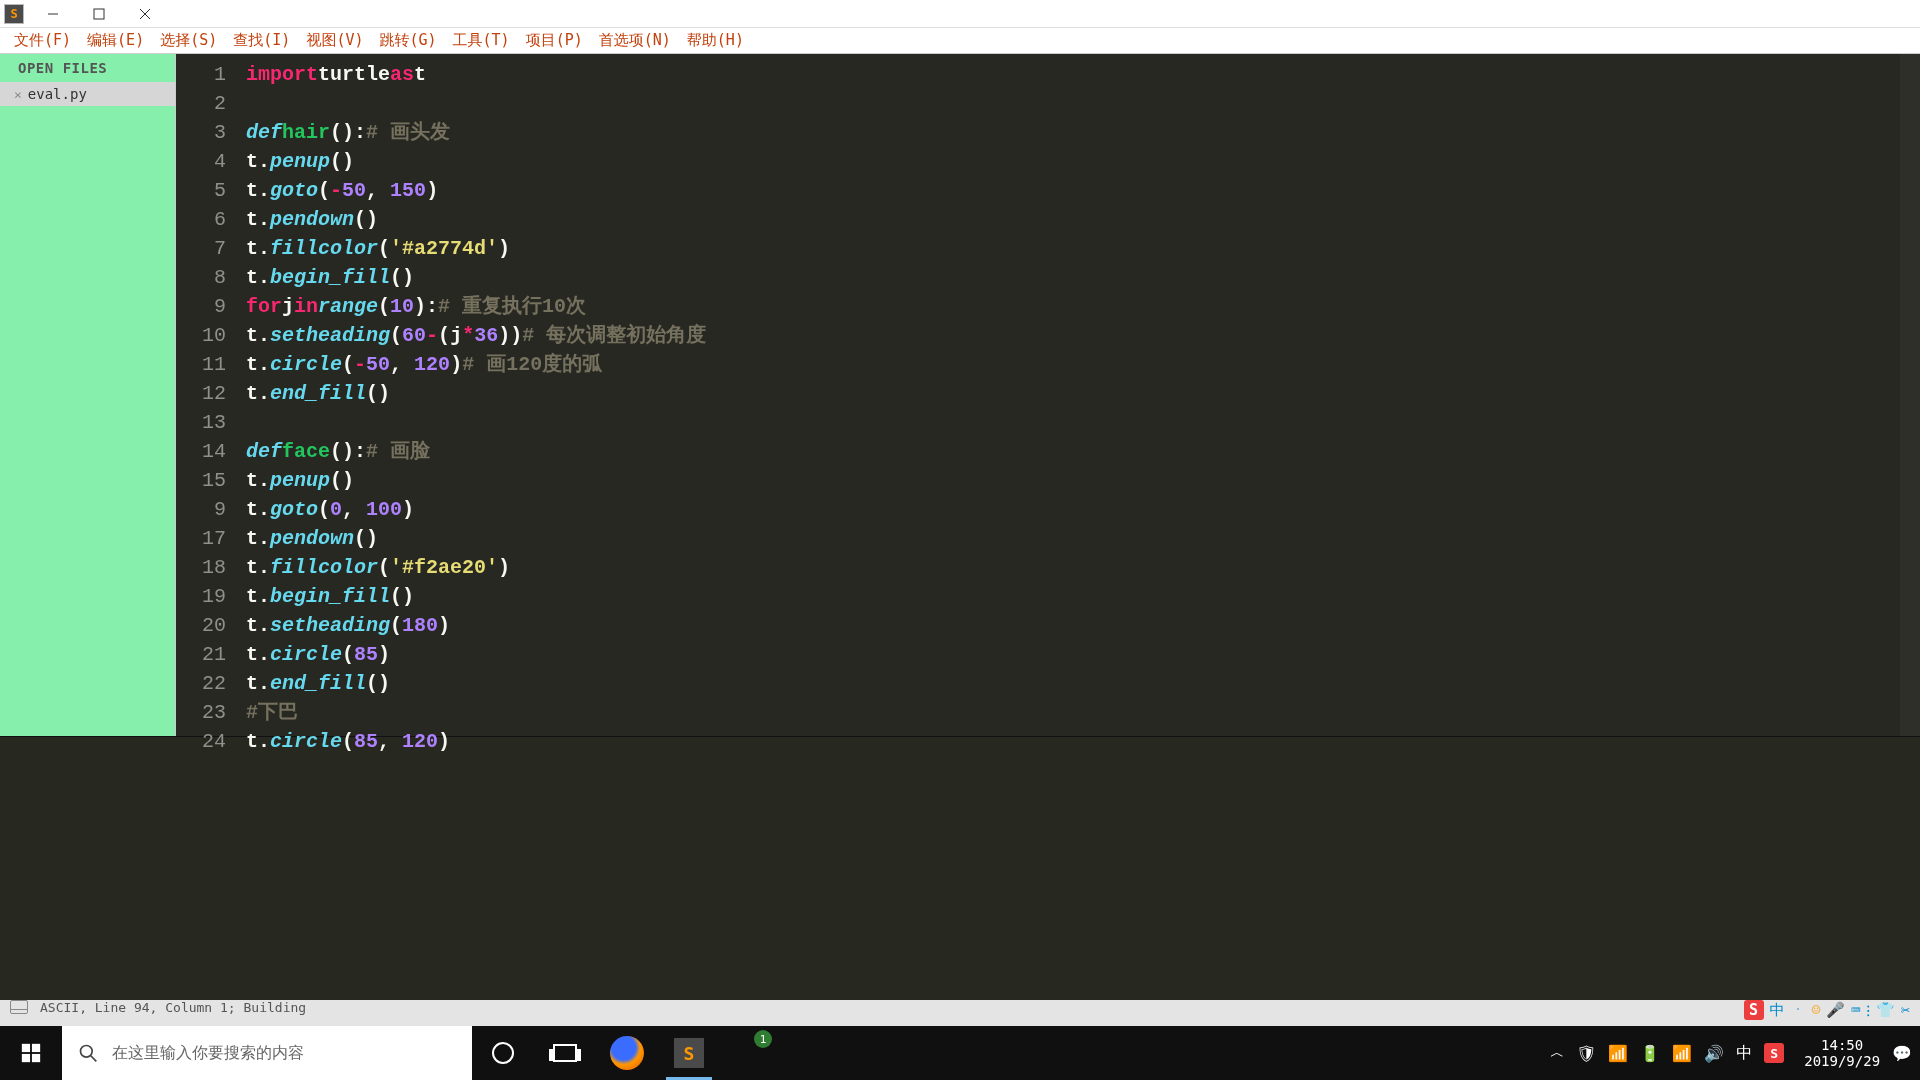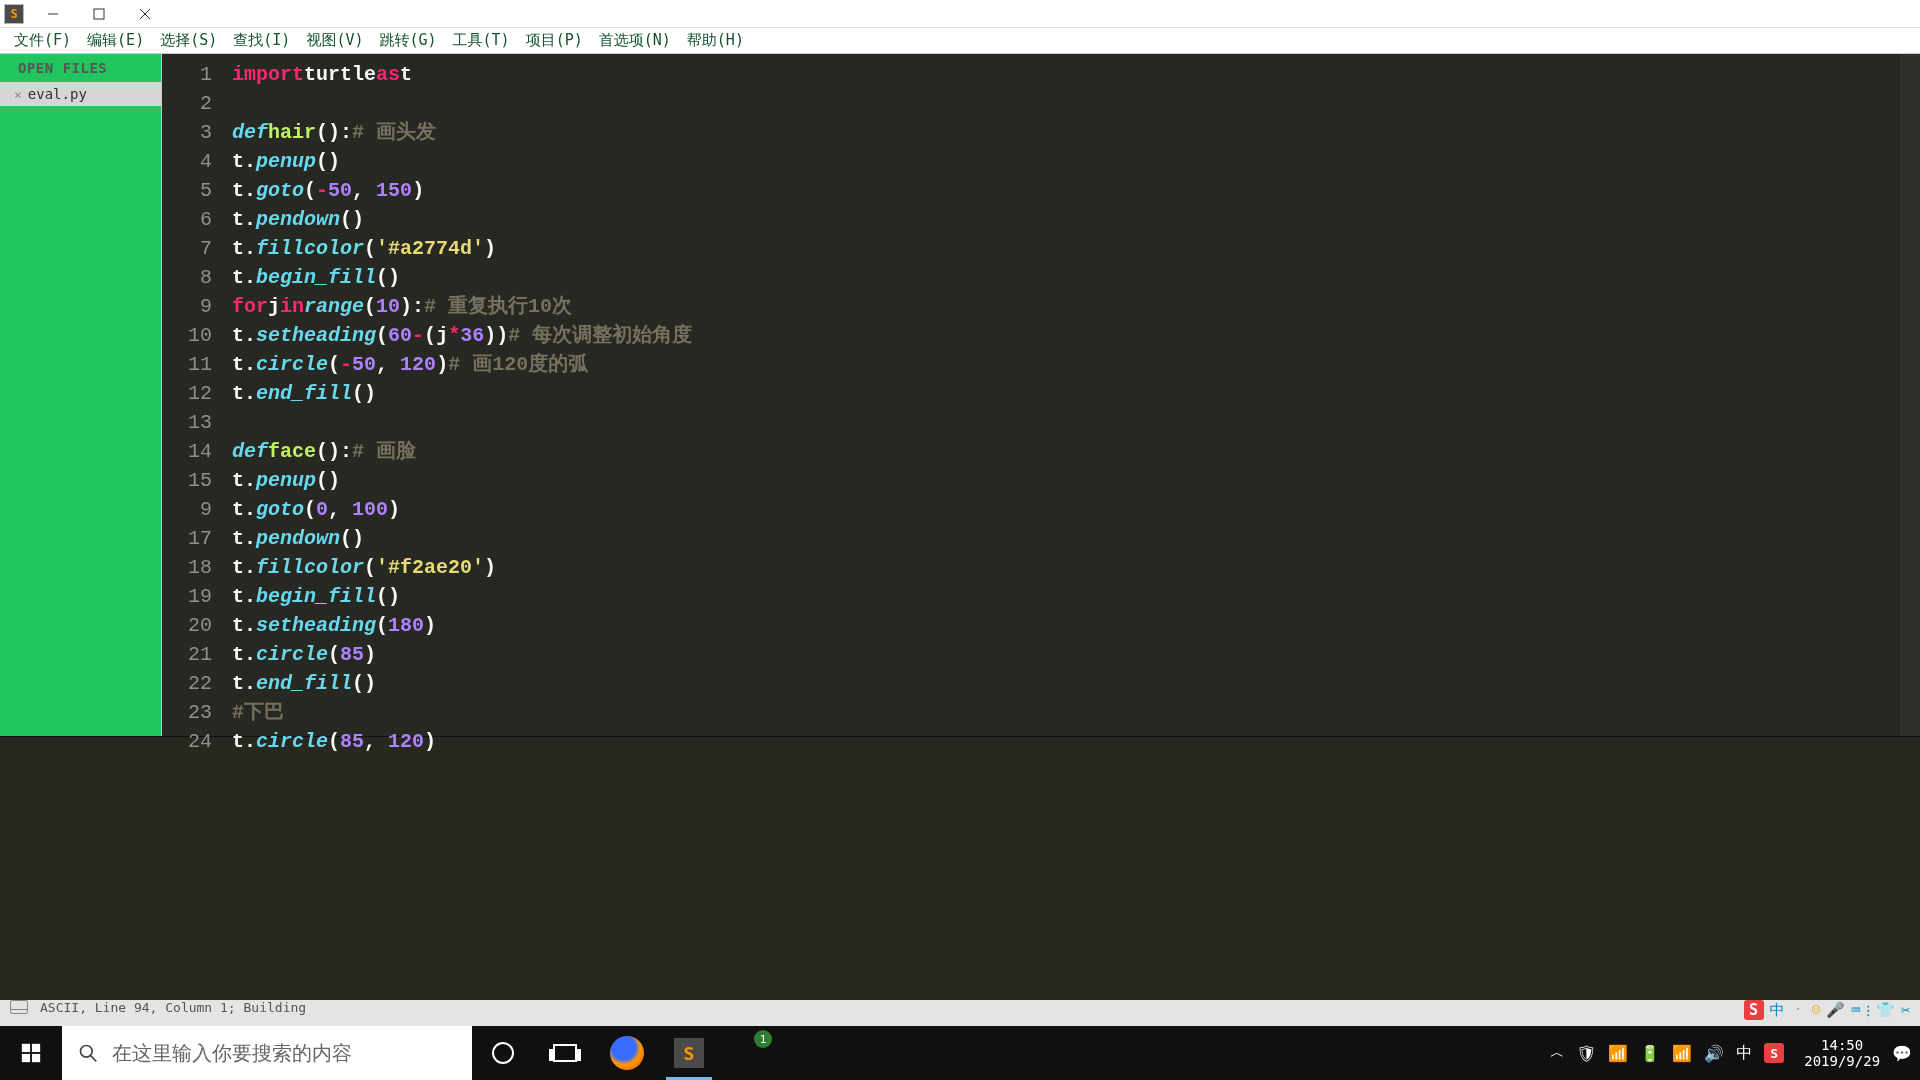--- a/index.html
+++ b/index.html
@@ -6,40 +6,40 @@
   html,body { width:1920px; height:1080px; font-family:"Microsoft YaHei",Consolas,monospace; overflow:hidden; background:#fff; }
 
   
   .titlebar { height:28px; background:#fff; display:flex; align-items:center; padding:0 4px; border-bottom:1px solid #ddd; font-size:15px; color:#222; }
   .titlebar .appicon { width:20px; height:20px; background:#4b4b4b; border:1px solid #b9b9b9; margin-right:6px; display:flex; align-items:center; justify-content:center; color:#ff9800; font-weight:bold; font-size:12px; }
   .titlebar .title { flex:1; }
   .titlebar .winbtn { width:46px; height:28px; display:flex; align-items:center; justify-content:center; color:#333; }
   .titlebar .winbtn svg { width:12px; height:12px; stroke:#333; stroke-width:1; fill:none; }
 
   
-  .menubar { height:26px; background:#fff; display:flex; align-items:center; padding-left:6px; font-size:15px; color:#14532d; border-bottom:1px solid #ccc;}
+  .menubar { height:26px; background:#fff; display:flex; align-items:center; padding-left:6px; font-size:15px; color:#c2410c; border-bottom:1px solid #ccc;}
   .menubar .mitem { padding:0 8px; }
 
   
   .main { display:flex; height:682px; }
 
-  .sidebar { width:162px; background:#22c55e; border-right:1px solid #ccc; }
+  .sidebar { width:176px; background:#86efac; border-right:1px solid #ccc; }
   .side-head { padding:6px 10px 6px 18px; font-size:14px; color:#555; font-weight:bold; letter-spacing:0.5px;}
   .side-file { padding:4px 10px 4px 14px; font-size:14px; color:#333; background:#d6d6d6; display:flex; align-items:center;}
   .side-file .x { color:#888; margin-right:6px; font-size:13px;}
 
   .editor { flex:1; background:#272822; display:flex; position:relative; font-family:Consolas,"Courier New",monospace; font-size:20px; line-height:29px;}
   .gutter { width:62px; text-align:right; color:#90908a; padding:6px 12px 0 0; background:#272822; user-select:none;}
   .gutter div { height:29px; }
   .code { flex:1; color:#f8f8f2; padding:6px 0 0 8px; white-space:pre; position:relative;}
   .code .row { height:29px; display:flex; align-items:flex-start;font-weight:bold;}
   .kw2  { color:#f92672;}
   .ctrl { color:#f92672;}
   .fn   { color:#66d9ef; font-style:italic;}
-  .def  { color:#bef264;}
+  .def  { color:#22c55e;}
   .var  { color:#f8f8f2;}
   .num  { color:#ae81ff;}
   .str  { color:#e6db74;}
   .cm   { color:#75715e;}
   .pun  { color:#f8f8f2;}
   .op   { color:#f92672;}
 
   .minimap { width:20px; background:#2e2f28; }
 
   
@@ -53,21 +53,21 @@
   .status .ime-strip{display:flex;align-items:center;gap:6px;}
   .status .ime-strip span{font-size:15px;}
   .sogou{width:20px;height:20px;background:#ec3e3e;border-radius:3px;color:#fff;display:flex;align-items:center;justify-content:center;font-size:13px;font-weight:bold;}
 
   
   .taskbar { height:54px; background:#101010; display:flex; align-items:center; color:#fff;}
   .taskbar .start{width:62px;height:54px;display:flex;align-items:center;justify-content:center;}
   .taskbar .start svg{width:22px;height:22px;fill:#fff;}
   .taskbar .search{height:54px;width:410px;background:#fff;display:flex;align-items:center;color:#666;padding-left:16px;}
   .taskbar .search svg{width:20px;height:20px;stroke:#444;fill:none;stroke-width:2;margin-right:14px;}
-  .taskbar .search span{font-size:20px;}
+  .taskbar .search span{font-size:16px;}
   .taskbar .tb-icon{width:62px;height:54px;display:flex;align-items:center;justify-content:center;position:relative;}
   .taskbar .tb-icon.active::after{content:"";position:absolute;bottom:0;left:8px;right:8px;height:3px;background:#76b9ed;}
   .taskbar .tb-icon .badge{position:absolute;top:4px;right:10px;width:18px;height:18px;border-radius:50%;background:#2e7d32;color:#fff;font-size:11px;display:flex;align-items:center;justify-content:center;}
   .tray{margin-left:auto;display:flex;align-items:center;gap:12px;padding-right:8px;}
   .tray .clock{font-size:14px;text-align:center;line-height:16px;margin-left:8px;}
   .ff{width:34px;height:34px;border-radius:50%;background:radial-gradient(circle at 40% 35%,#3a6cff 0 40%,#ff9800 55%,#e65100 100%);} 
   .subl{width:30px;height:30px;background:#4a4a4a;display:flex;align-items:center;justify-content:center;color:#ff9800;font-weight:bold;font-size:18px;}
   .cortana{width:22px;height:22px;border:2px solid #fff;border-radius:50%;}
   .taskview{width:24px;height:18px;border:2px solid #fff;position:relative;}
   .taskview::before,.taskview::after{content:"";position:absolute;background:#fff;}

